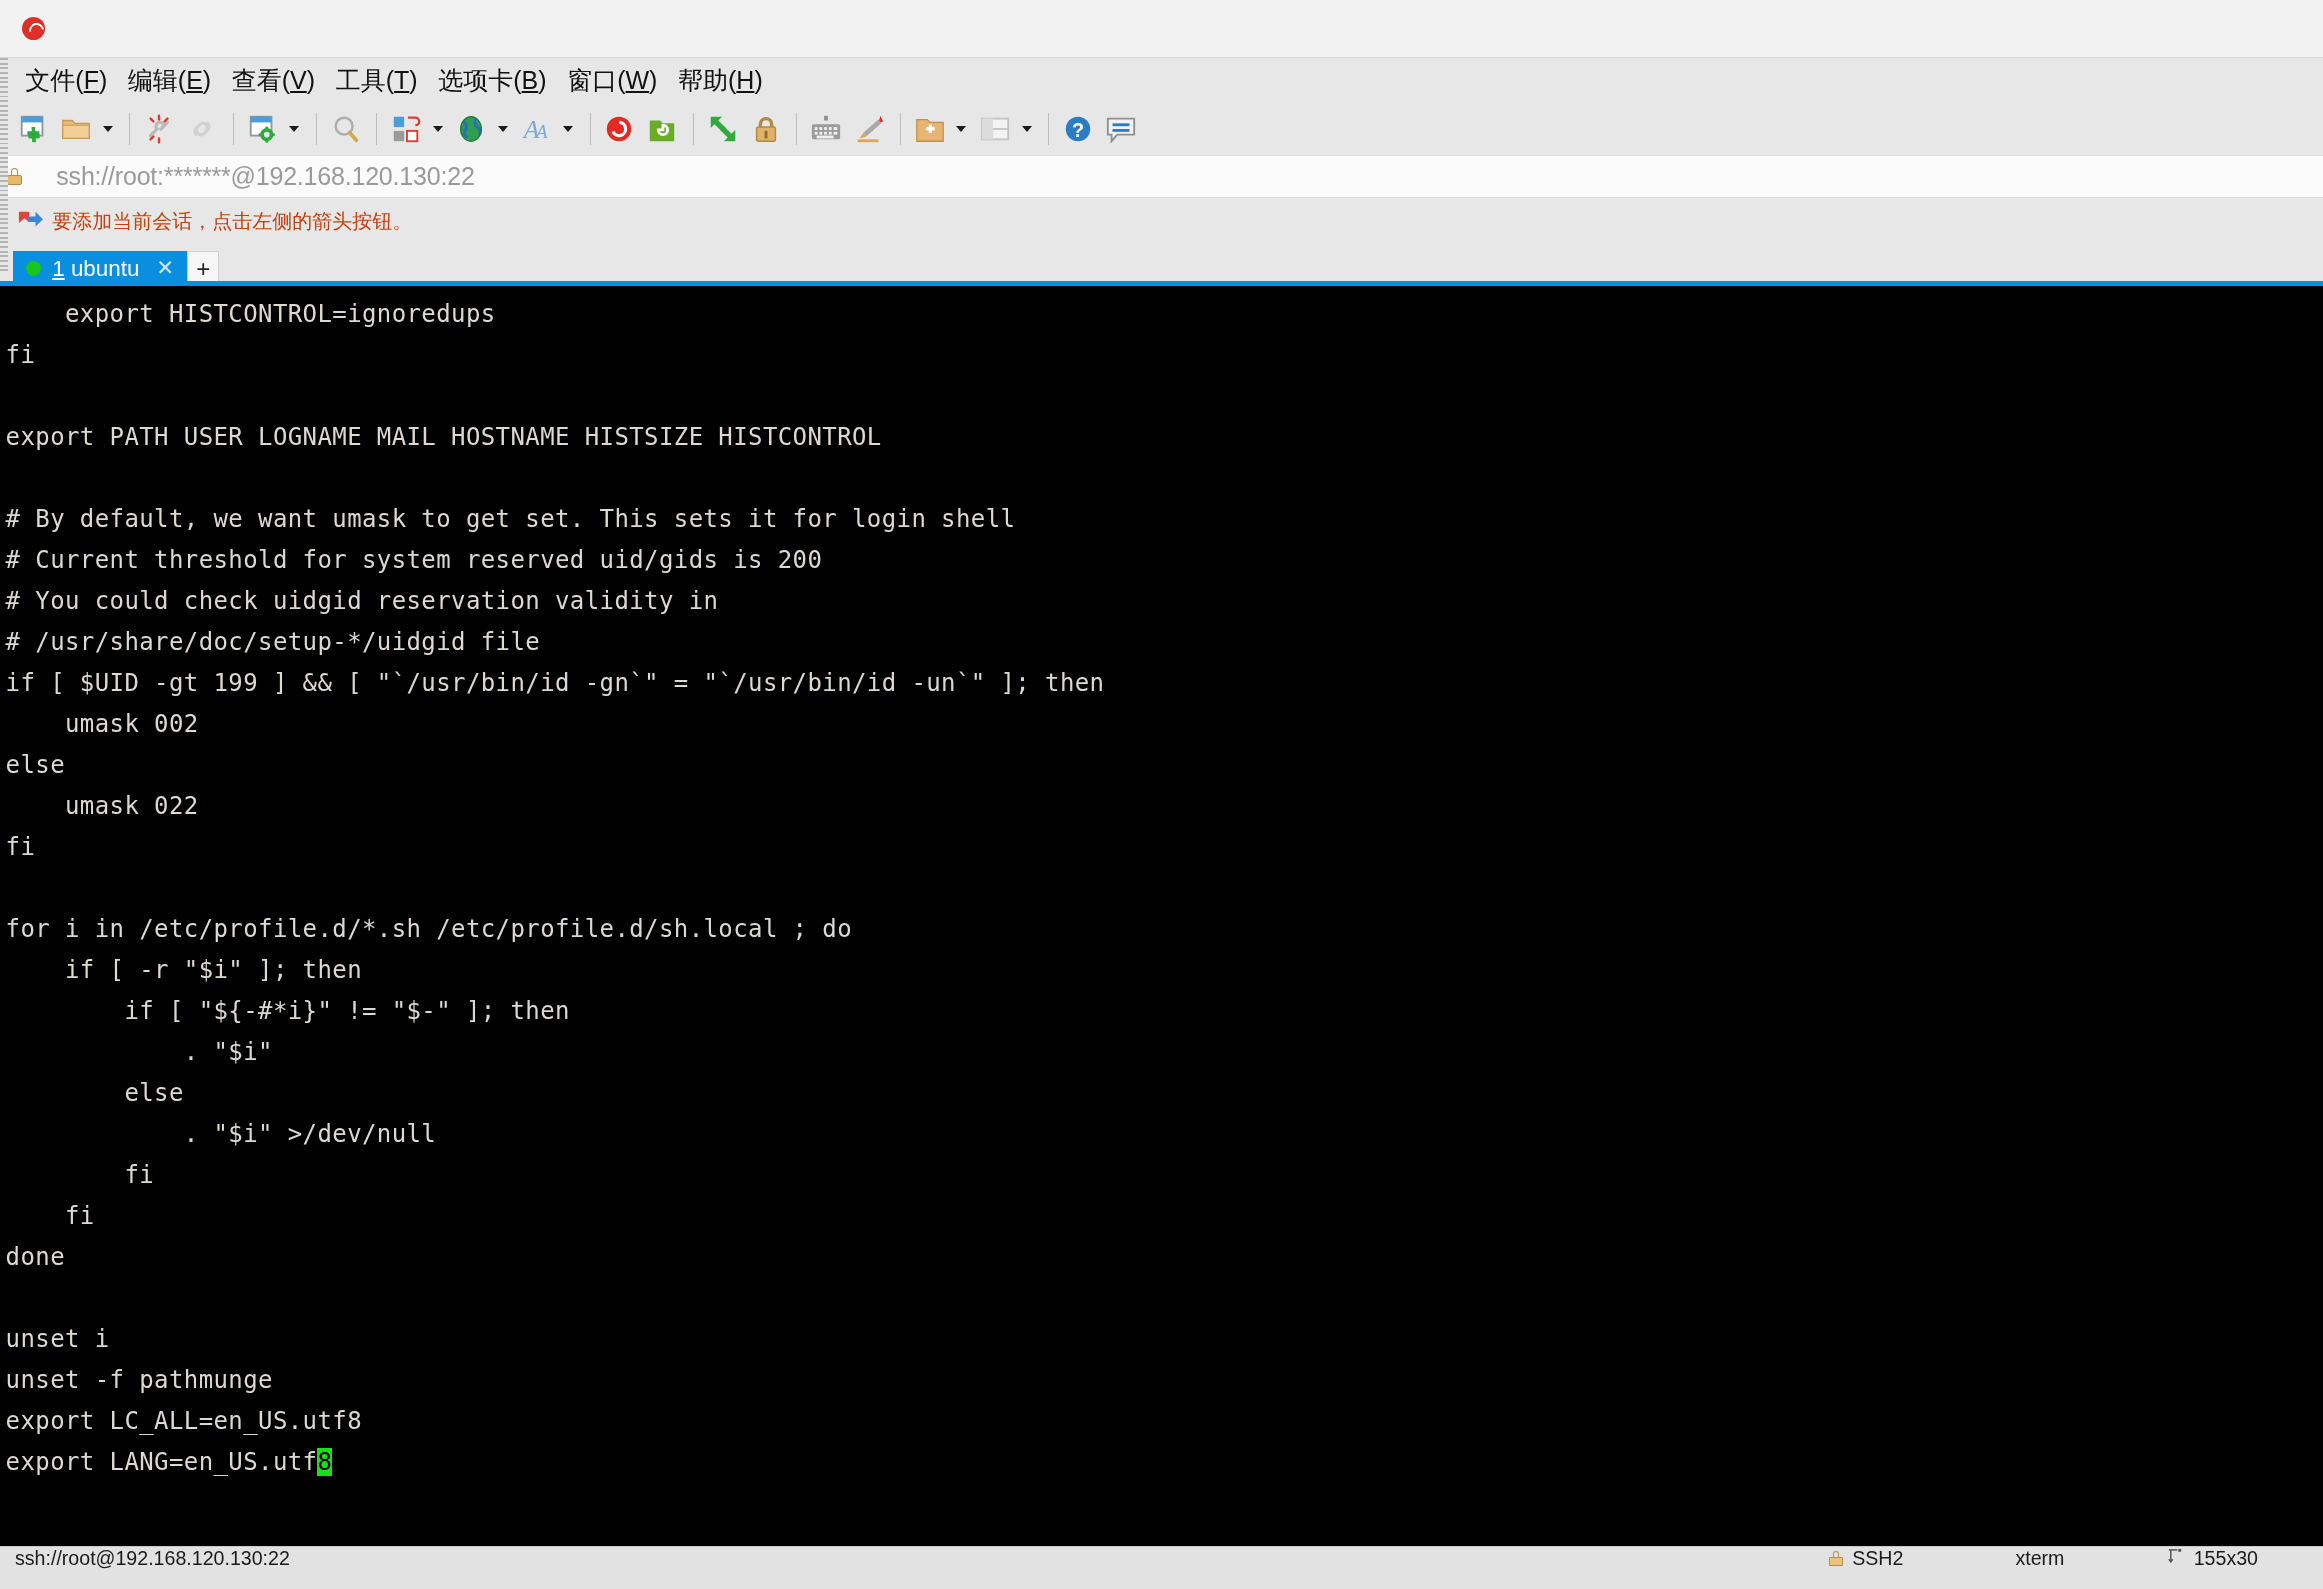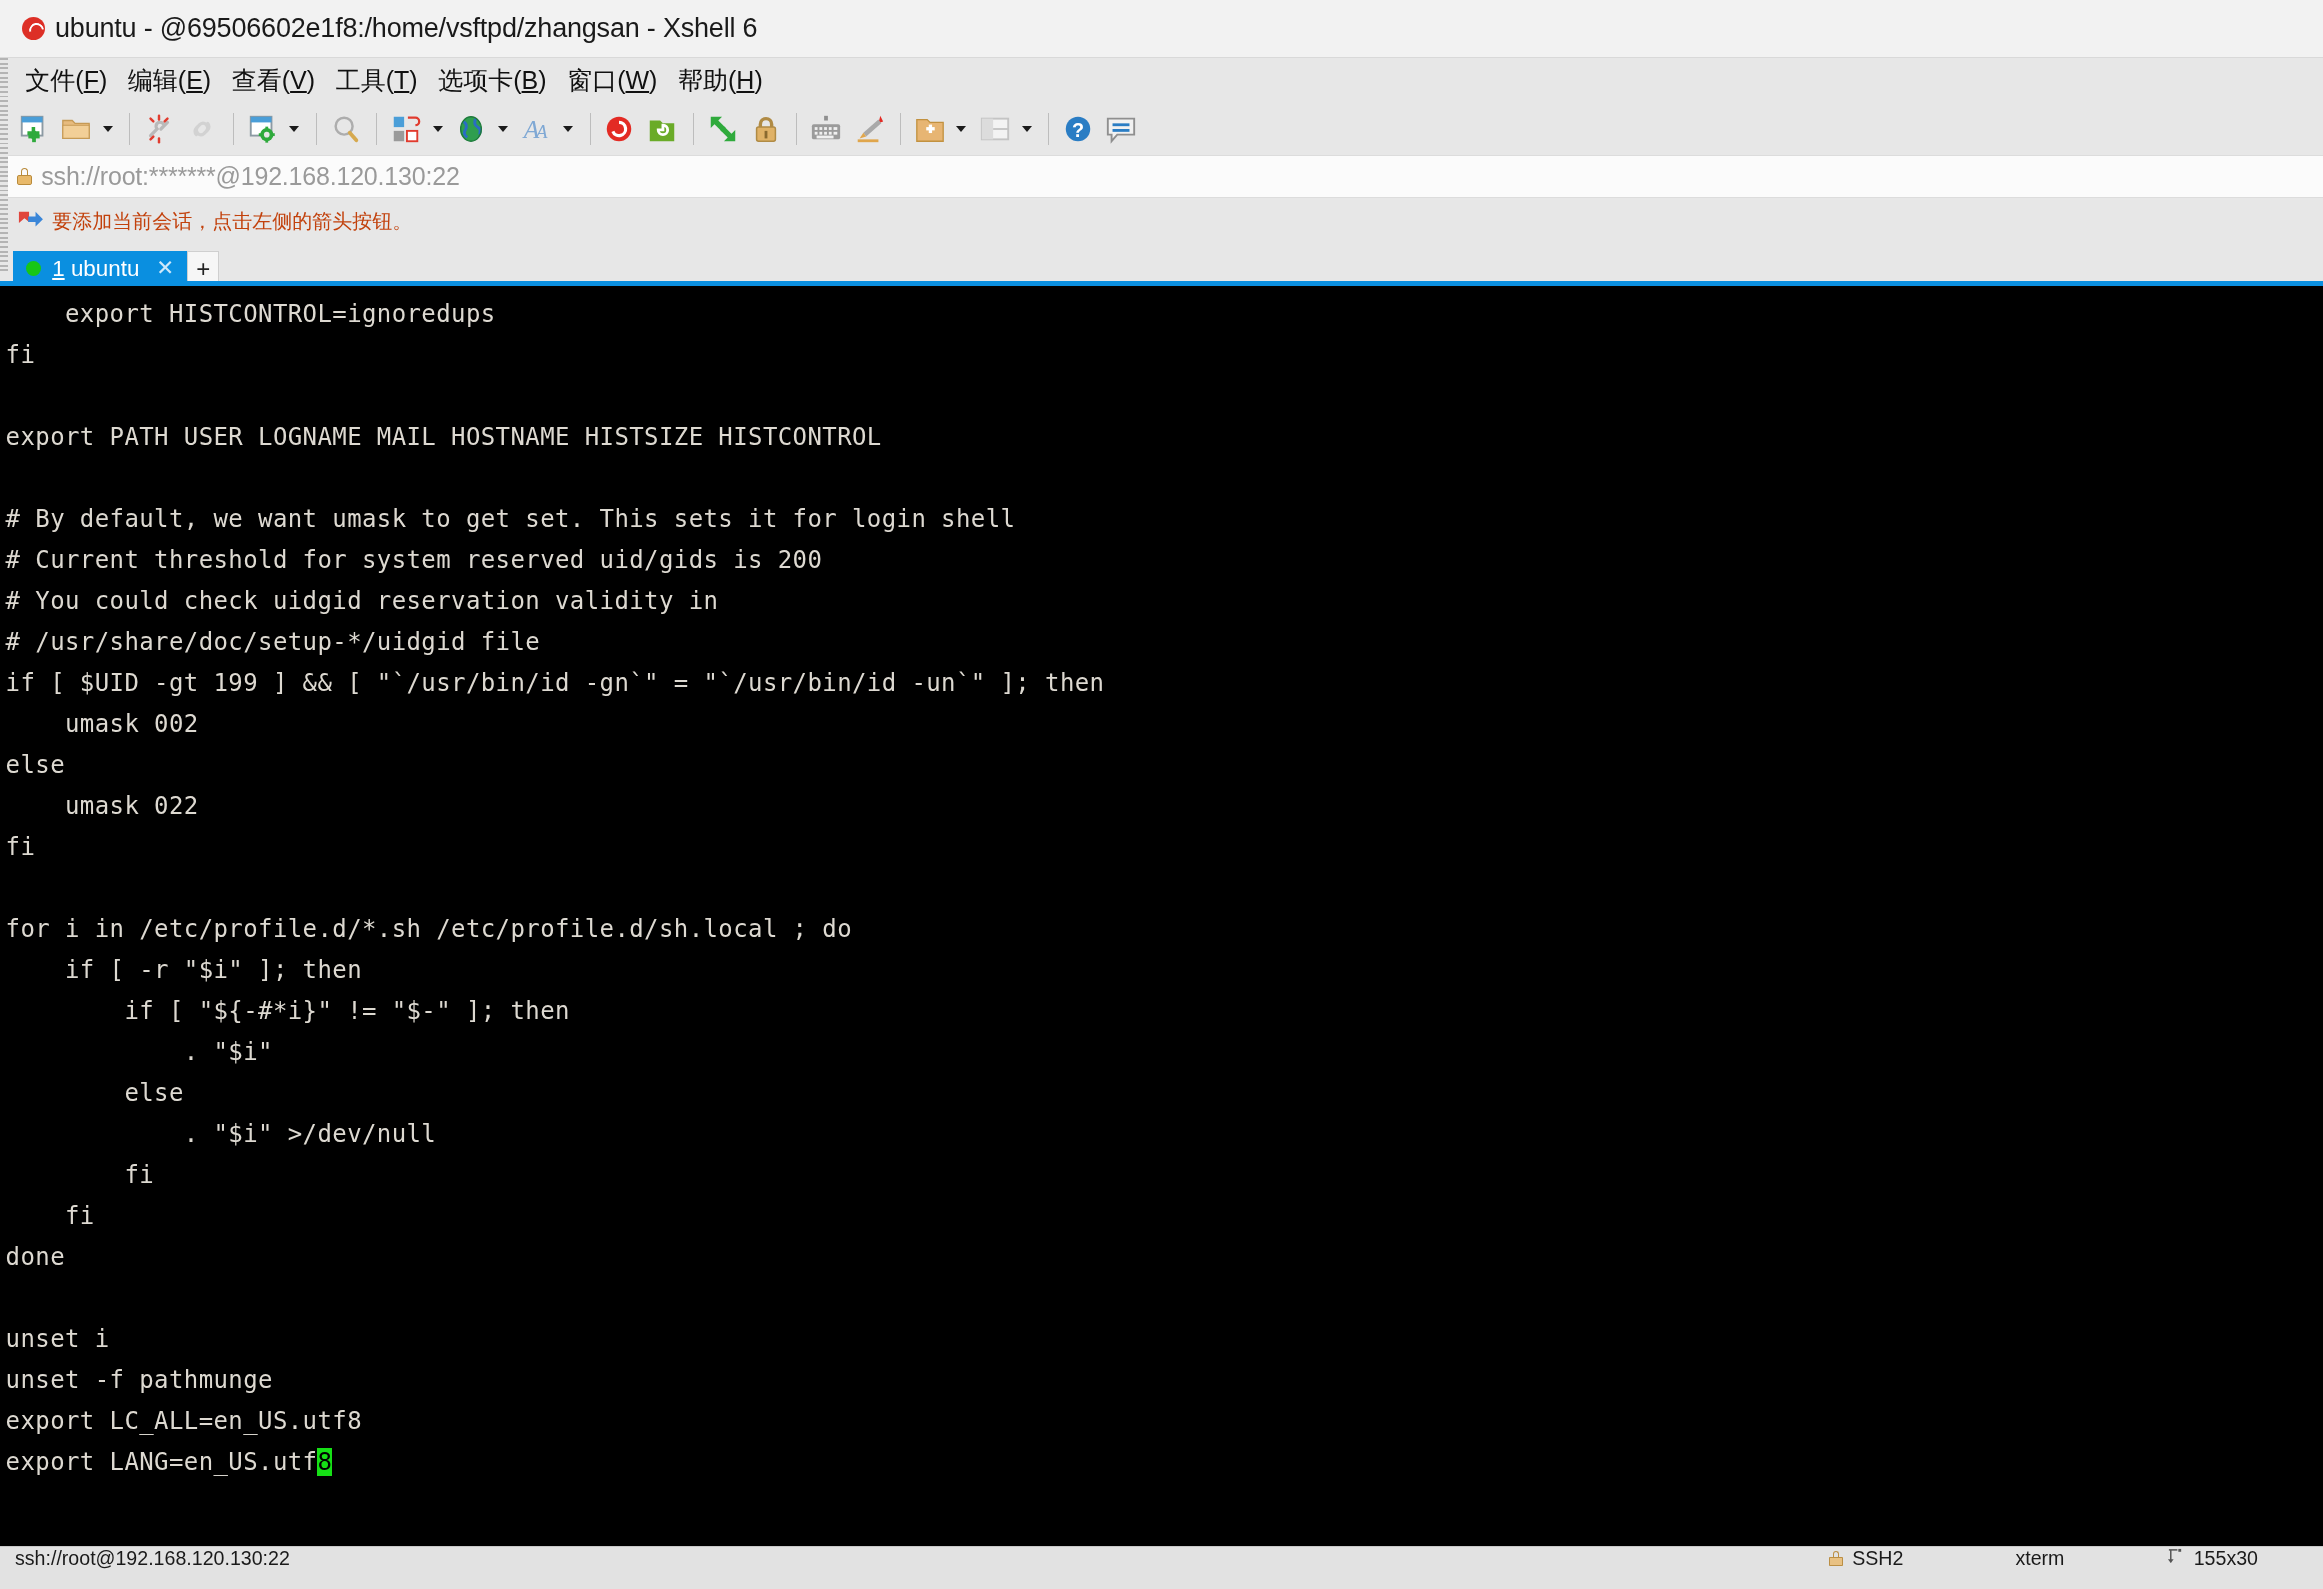--- a/index.html
+++ b/index.html
@@ -117,22 +117,23 @@
   }
 
   
   .addressbar {
     height: 43px;
     background: #fbfbfb;
     border-top: 0.9px solid #dcdcdc;
     border-bottom: 0.9px solid #dcdcdc;
     display: flex;
     align-items: center;
-    padding-left: 17px;
-    flex: 0 0 auto;
+    padding-left: 7px;
+    flex: 0 0 auto;
+    gap: 25px;
   }
   .lock-sm {
     width: 15px; height: 17px;
     margin-right: 9.3px;
     position: relative;
     flex: 0 0 auto;
   }
   .lock-sm .body {
     position: absolute; left: 0; bottom: 0;
     width: 15px; height: 10.3px;
@@ -324,21 +325,20 @@
 </style>
 </head>
 <body>
 
 <div id="app">
 
   <div class="titlebar">
     <div class="app-icon">
       <div class="spiral"></div>
     </div>
-    <div class="title-text">ubuntu - @69506602e1f8:/home/vsftpd/zhangsan - Xshell 6</div>
   </div>
 
   <div class="menubar">
     <div class="menu-item">文件(<u>F</u>)</div>
     <div class="menu-item">编辑(<u>E</u>)</div>
     <div class="menu-item">查看(<u>V</u>)</div>
     <div class="menu-item">工具(<u>T</u>)</div>
     <div class="menu-item">选项卡(<u>B</u>)</div>
     <div class="menu-item">窗口(<u>W</u>)</div>
     <div class="menu-item">帮助(<u>H</u>)</div>

